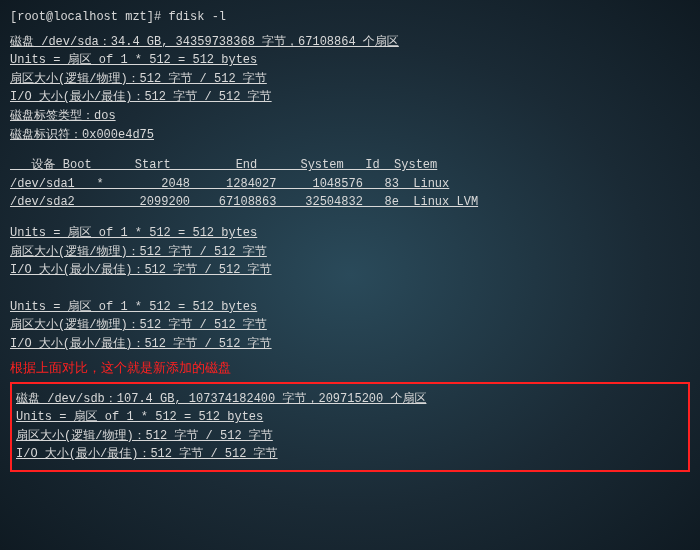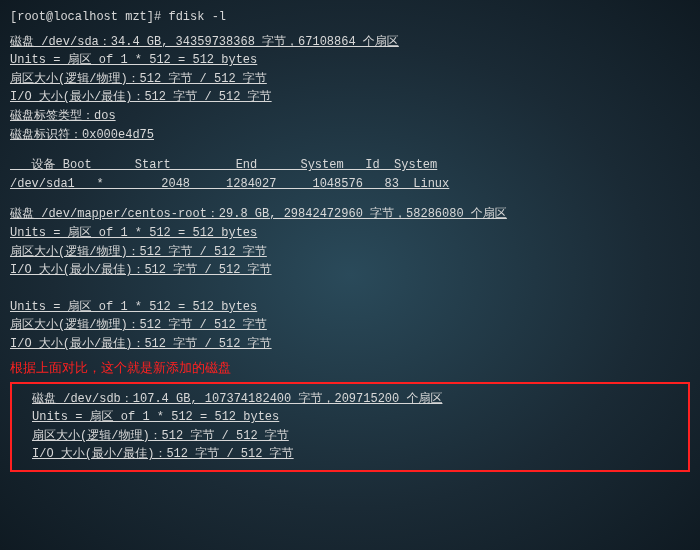--- a/index.html
+++ b/index.html
@@ -18,21 +18,21 @@
   .prompt-line { white-space: pre; }
   .annotation {
     color: #ff2020;
     font-family: "Microsoft YaHei", sans-serif;
     font-size: 13px;
     margin-top: 4px;
     margin-bottom: 4px;
   }
   .newdisk-box {
     border: 2px solid #ff2020;
-    padding: 6px 20px;
+    padding: 6px 4px;
     margin-top: 2px;
   }
   .gap { height: 12px; }
   .gap-sm { height: 6px; }
 </style>
 </head>
 <body>
 
 <div class="prompt-line">[root@localhost mzt]# fdisk -l</div>
 <div class="gap-sm"></div>
@@ -43,25 +43,25 @@
   <div class="line">扇区大小(逻辑/物理)：512 字节 / 512 字节</div>
   <div class="line">I/O 大小(最小/最佳)：512 字节 / 512 字节</div>
   <div class="line">磁盘标签类型：dos</div>
   <div class="line">磁盘标识符：0x000e4d75</div>
 </div>
 <div class="gap"></div>
 
 <div>
   <div class="line">   设备 Boot      Start         End      System   Id  System</div>
   <div class="line">/dev/sda1   *        2048     1284027     1048576   83  Linux</div>
+  <div class="line">/dev/sda2         2099200    67108863    32504832   8e  Linux LVM</div>
 </div>
 <div class="gap"></div>
 
 <div>
-  <div class="line">磁盘 /dev/mapper/centos-root：29.8 GB, 29842472960 字节，58286080 个扇区</div>
   <div class="line">Units = 扇区 of 1 * 512 = 512 bytes</div>
   <div class="line">扇区大小(逻辑/物理)：512 字节 / 512 字节</div>
   <div class="line">I/O 大小(最小/最佳)：512 字节 / 512 字节</div>
 </div>
 <div class="gap"></div>
 <div class="gap-sm"></div>
 
 <div>
   <div class="line">Units = 扇区 of 1 * 512 = 512 bytes</div>
   <div class="line">扇区大小(逻辑/物理)：512 字节 / 512 字节</div>

